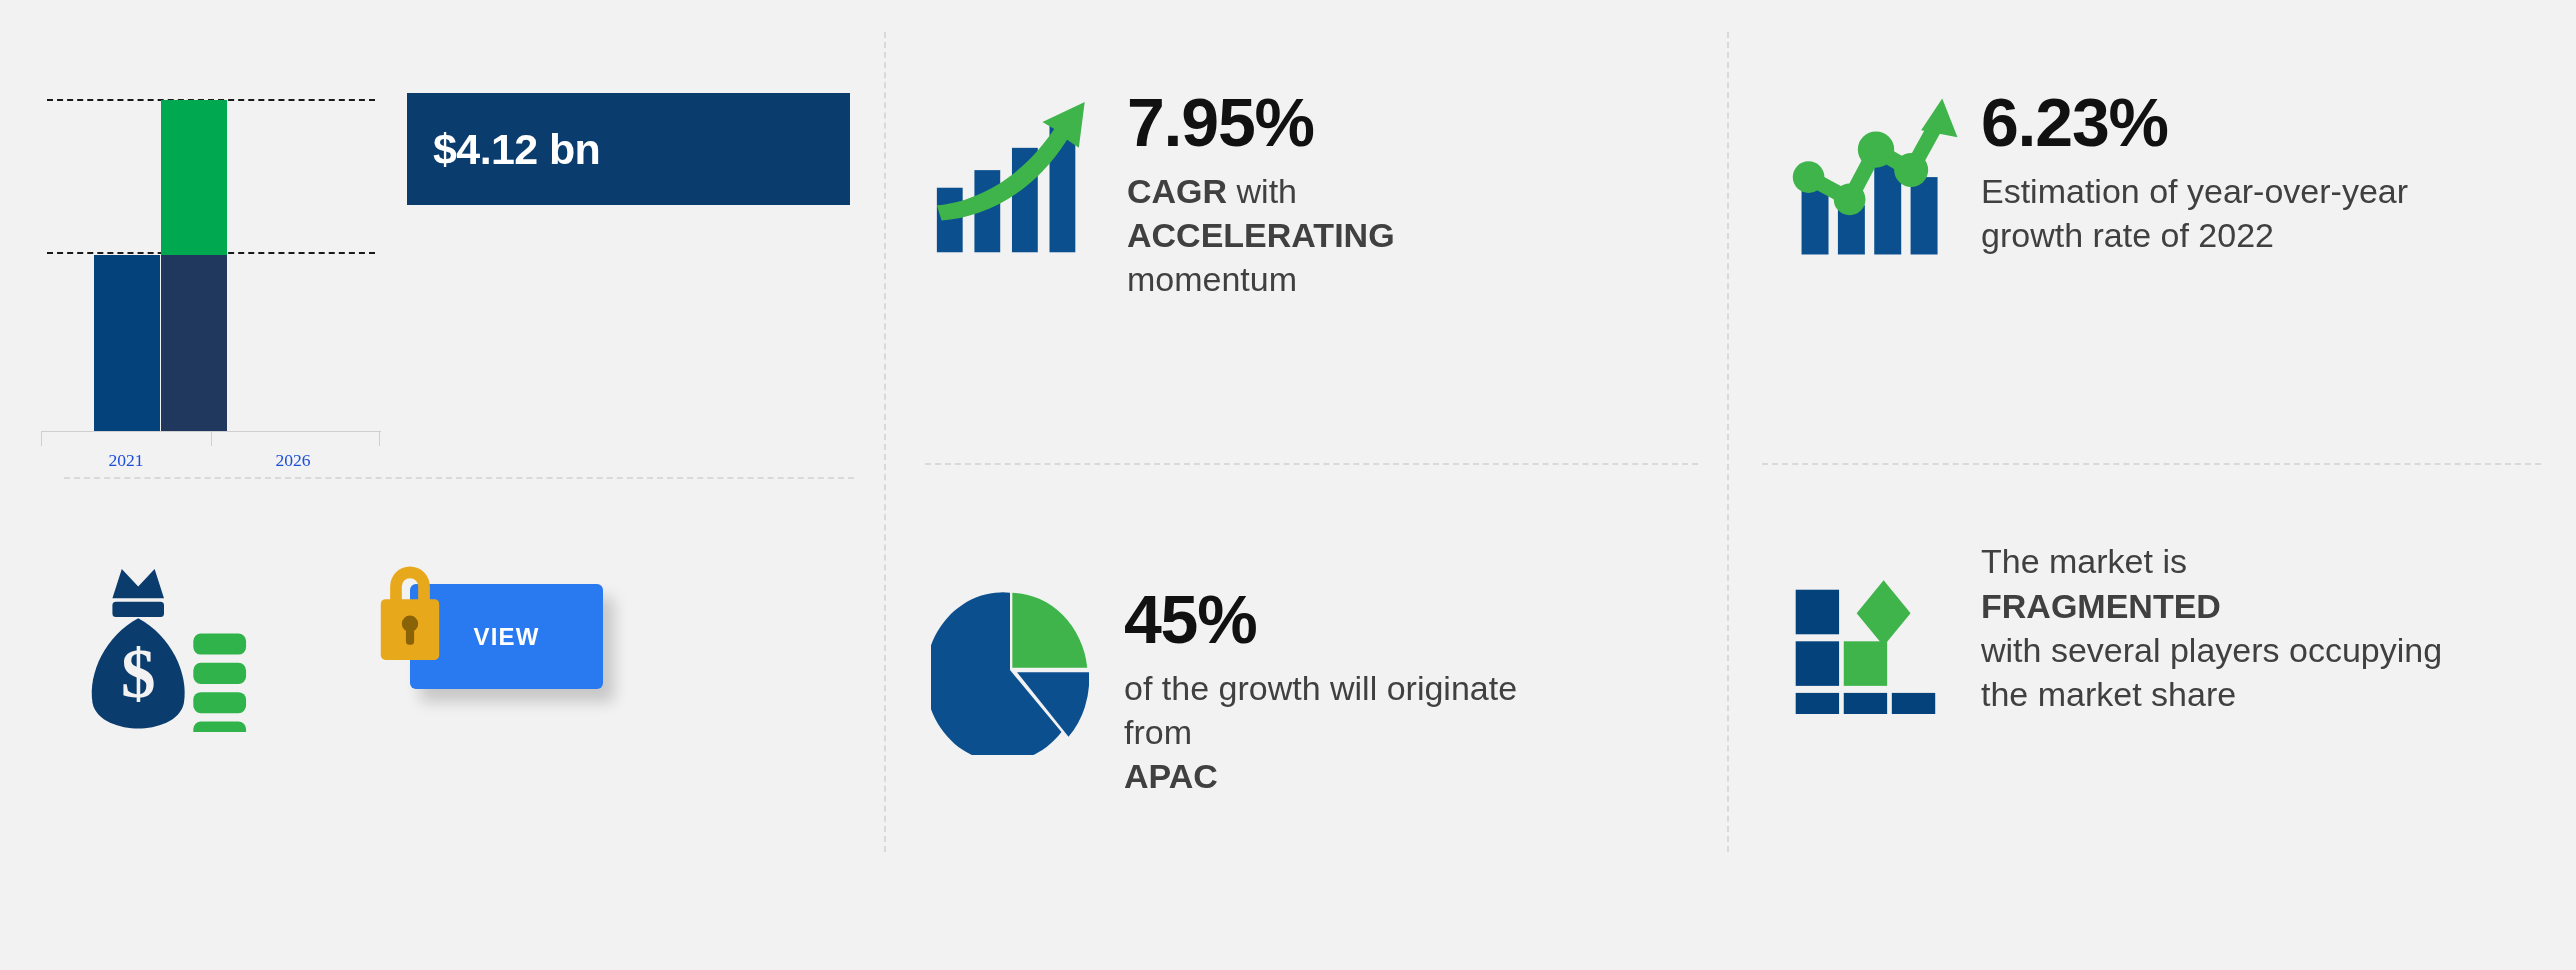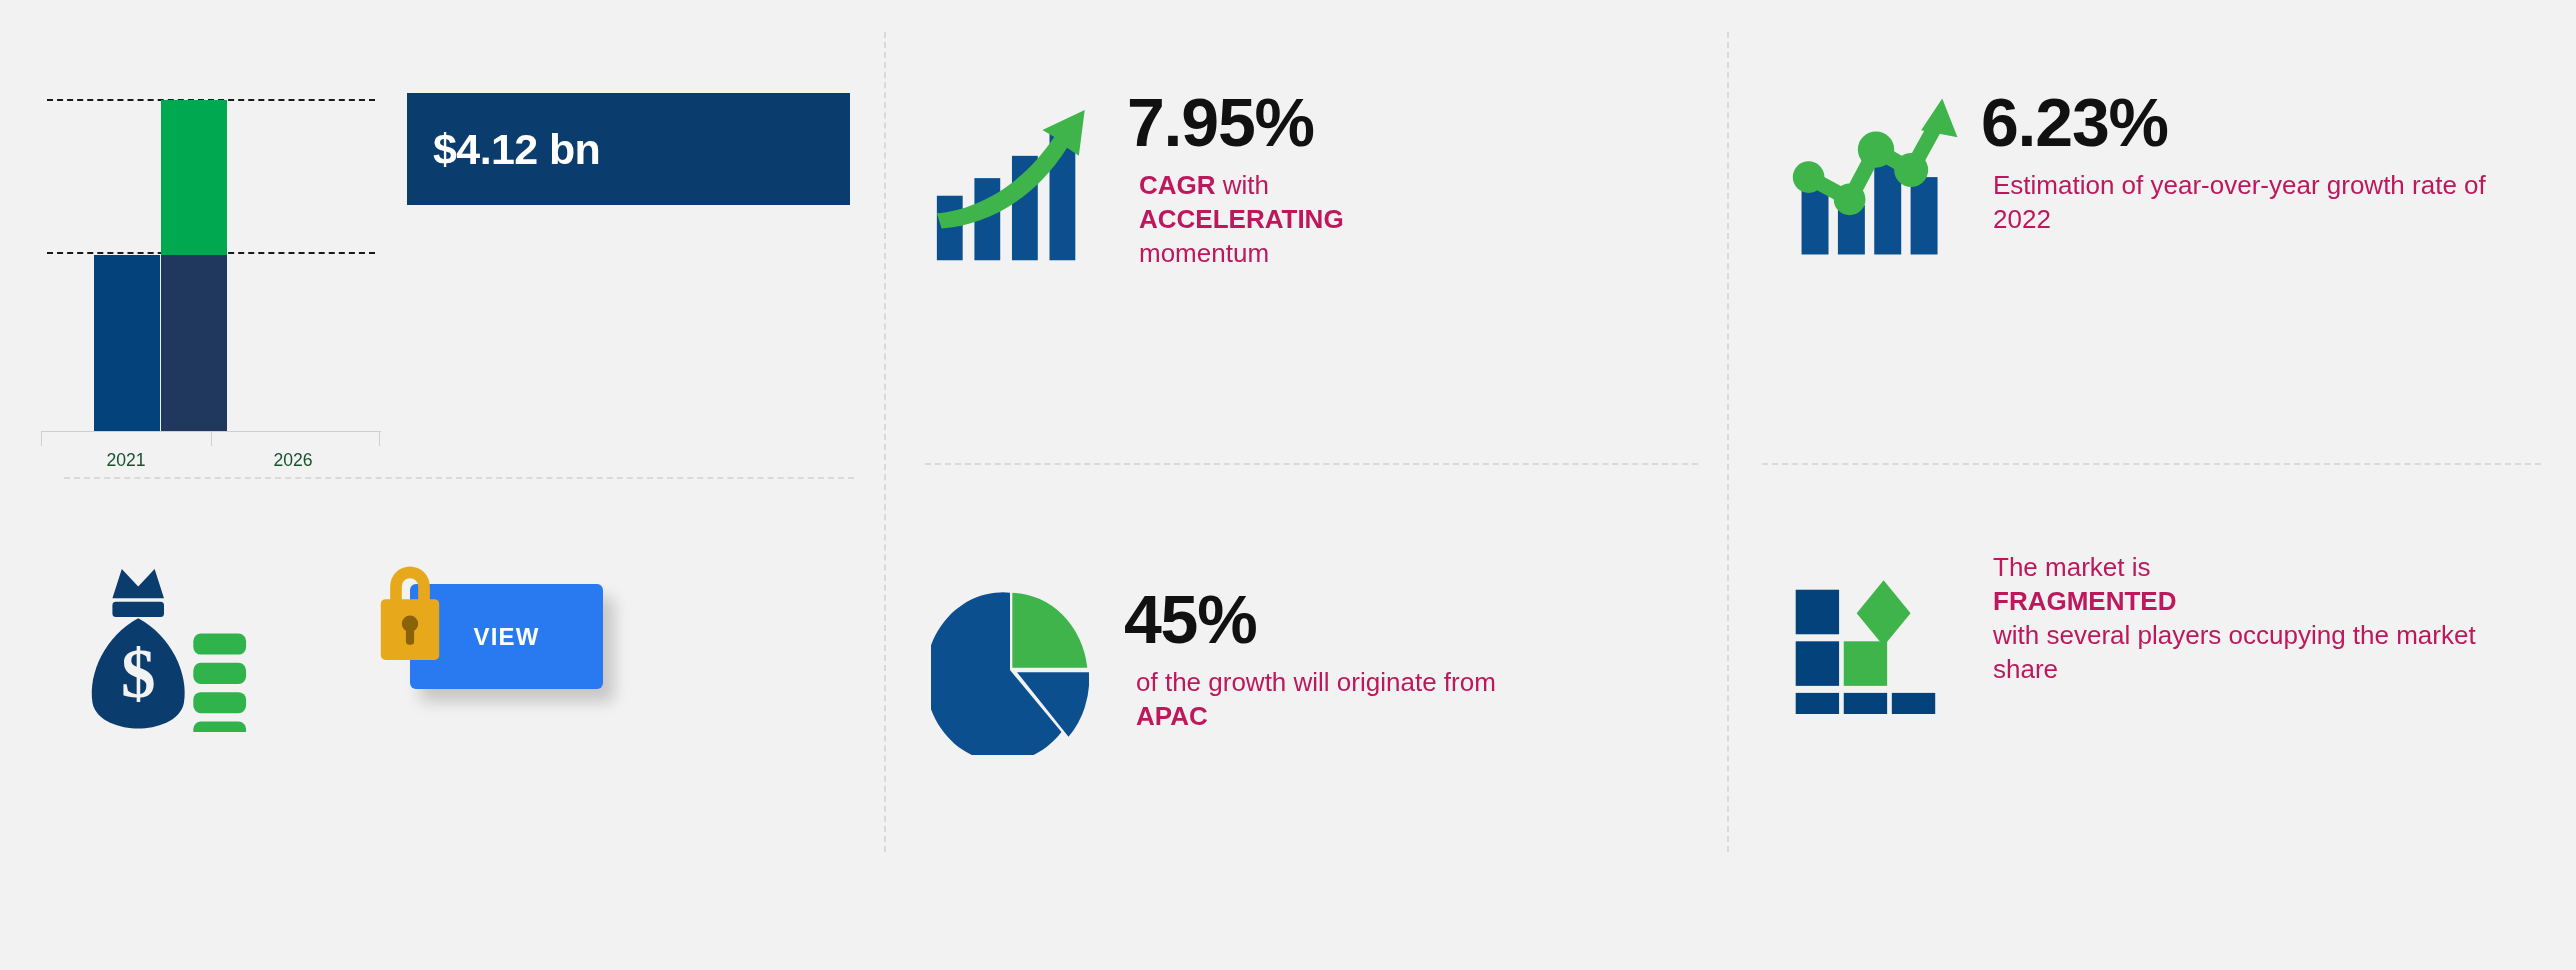--- a/index.html
+++ b/index.html
@@ -40,21 +40,21 @@
   #bar-2021{left:59px;top:196px;width:66px;height:176px;background:#04427B;}
   #bar-2026-base{left:126px;top:196px;width:66px;height:176px;background:#20375E;}
   #bar-2026-growth{left:126px;top:41px;width:66px;height:155px;background:#00A94F;}
   .axis-line{position:absolute;left:5.9px;top:372px;width:340px;height:0;border-top:1.8px solid #cfcfcf;}
   .axis-tick{position:absolute;width:0;border-left:1.8px solid #cfcfcf;height:15px;top:372px;}
   #tick-0{left:5.9px;}
   #tick-1{left:176px;}
   #tick-2{left:344px;}
   .axis-label{
     position:absolute;top:391px;width:94px;text-align:center;
-    font-size:17.6px;color:#14532d;font-family:Liberation Sans, sans-serif;
+    font-size:17.6px;color:#1d4ed8;font-family:Liberation Serif, serif;
   }
   #label-2021{left:44px;}
   #label-2026{left:211px;}
 
   
   #callout-arrow{position:absolute;left:191px;top:148px;width:0.6px;height:0.6px;}
 
   
   .callout{position:absolute;left:383px;top:34px;width:443px;padding-left:24px;}
   .callout-head{
@@ -79,26 +79,26 @@
   
   .stat{position:absolute;display:flex;align-items:flex-start;}
   .stat .icon-wrap{flex:0 0 auto;}
   .stat .txt{margin-left:20px;}
   .big-num{
     font-size:68px;font-weight:bold;color:#111;line-height:1.0;
     letter-spacing:-1.2px;margin:0 0 13px 0;
     font-family:"Liberation Sans", sans-serif;
   }
   .desc{
-    font-size:26px;color:#be185d;line-height:1.30;margin:12px;
+    font-size:34px;color:#404040;line-height:1.30;margin:0;
     font-family:"Liberation Sans", sans-serif;
   }
   .desc b{font-weight:bold;}
 
-  #panel-cagr{left:931px;top:88px;align-items:center;}
+  #panel-cagr{left:931px;top:88px;}
   #panel-yoy{left:1791px;top:88px;}
   #panel-apac{left:931px;top:585px;}
   #panel-fragmented{left:1791px;top:544px;}
 
   
   #panel-market-2021{left:35px;top:562px;width:820px;height:281px;}
   #moneybag-icon{position:absolute;left:41px;top:0px;}
   #view-group{position:absolute;left:328px;top:-5.9px;width:246px;height:158px;}
   #view-button{
     position:absolute;left:47px;top:28px;width:193px;height:105px;

